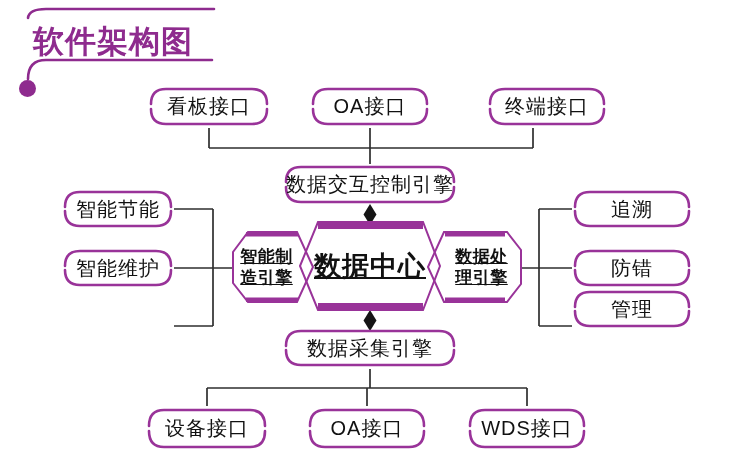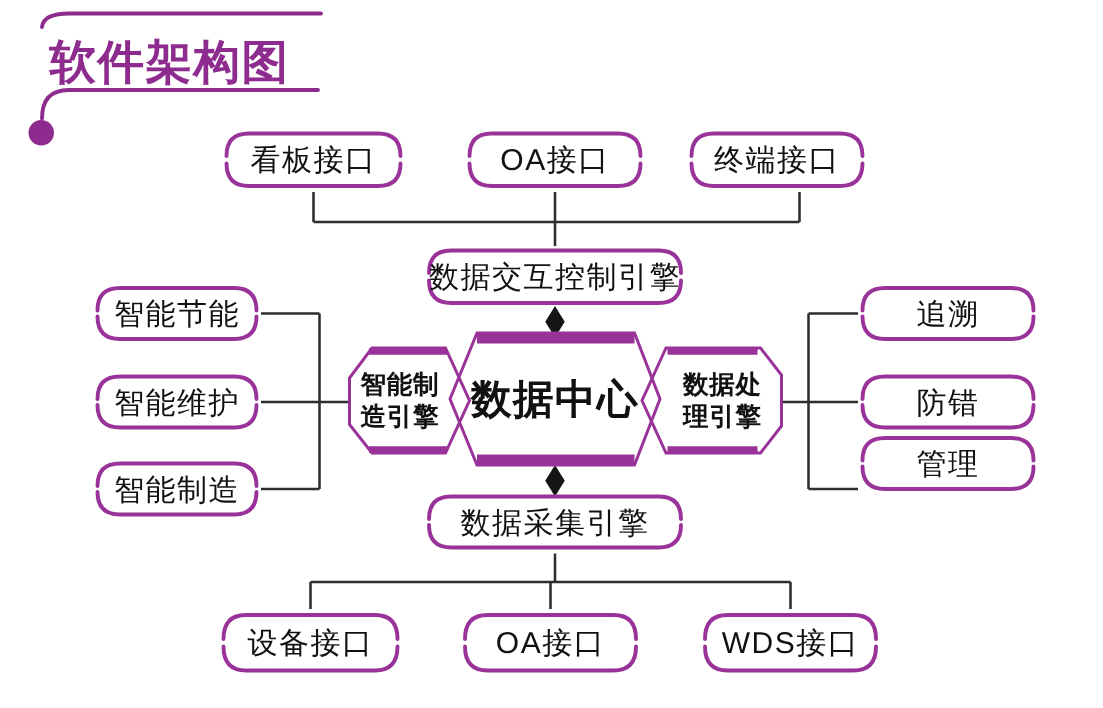--- a/index.html
+++ b/index.html
@@ -27,21 +27,21 @@
   }
   .rbox{
     position:absolute;z-index:1;display:flex;align-items:center;justify-content:center;
   }
   .rbox svg{position:absolute;left:0;top:0;}
   .rbox .lbl{
     position:relative;z-index:1;font-size:20px;font-weight:400;color:var(--text);
     white-space:nowrap;letter-spacing:1px;
   }
   .hexlbl{
-    position:absolute;z-index:2;font-weight:700;color:var(--text);text-align:center;
+    position:absolute;z-index:2;font-weight:700;color:var(--text);text-align:center;text-decoration:underline;
   }
   .hexlbl.small{font-size:17px;line-height:21px;width:57px;word-break:break-all;letter-spacing:0.5px;}
   .hexlbl.big{font-size:27px;line-height:30px;width:120px;white-space:nowrap;letter-spacing:1px;}
 </style>
 </head>
 <body>
 
 <div class="stage">
 
   <svg class="wires" width="735" height="472" viewBox="0 0 735 472">
@@ -113,21 +113,21 @@
       </svg>
     <span class="lbl">看板接口</span>
   </div>
   <div class="rbox" style="left:310px;top:85px;width:120px;height:43px">
       <svg width="120" height="43" viewBox="0 0 120 43">
         <path d="M3,19 Q3,4 18,4 L102,4 Q117,4 117,19" fill="none" stroke="var(--purple)" stroke-width="2.6" stroke-linecap="round"></path>
         <path d="M3,24 Q3,39 18,39 L102,39 Q117,39 117,24" fill="none" stroke="var(--purple)" stroke-width="2.6" stroke-linecap="round"></path>
       </svg>
     <span class="lbl">OA接口</span>
   </div>
-  <div class="rbox" style="left:458px;top:85px;width:120px;height:43px">
+  <div class="rbox" style="left:487px;top:85px;width:120px;height:43px">
       <svg width="120" height="43" viewBox="0 0 120 43">
         <path d="M3,19 Q3,4 18,4 L102,4 Q117,4 117,19" fill="none" stroke="var(--purple)" stroke-width="2.6" stroke-linecap="round"></path>
         <path d="M3,24 Q3,39 18,39 L102,39 Q117,39 117,24" fill="none" stroke="var(--purple)" stroke-width="2.6" stroke-linecap="round"></path>
       </svg>
     <span class="lbl">终端接口</span>
   </div>
 
   <div class="rbox" style="left:283px;top:163px;width:174px;height:43px">
       <svg width="174" height="43" viewBox="0 0 174 43">
         <path d="M3,19 Q3,4 18,4 L156,4 Q171,4 171,19" fill="none" stroke="var(--purple)" stroke-width="2.6" stroke-linecap="round"></path>
@@ -143,27 +143,20 @@
       </svg>
     <span class="lbl">智能维护</span>
   </div>
   <div class="rbox" style="left:62px;top:188px;width:112px;height:42px">
       <svg width="112" height="42" viewBox="0 0 112 42">
         <path d="M3,19 Q3,4 18,4 L94,4 Q109,4 109,19" fill="none" stroke="var(--purple)" stroke-width="2.6" stroke-linecap="round"></path>
         <path d="M3,23 Q3,38 18,38 L94,38 Q109,38 109,23" fill="none" stroke="var(--purple)" stroke-width="2.6" stroke-linecap="round"></path>
       </svg>
     <span class="lbl">智能节能</span>
   </div>
-  <div class="rbox" style="left:62px;top:305px;width:112px;height:42px">
-      <svg width="112" height="42" viewBox="0 0 112 42">
-        <path d="M3,19 Q3,4 18,4 L94,4 Q109,4 109,19" fill="none" stroke="var(--purple)" stroke-width="2.6" stroke-linecap="round"></path>
-        <path d="M3,23 Q3,38 18,38 L94,38 Q109,38 109,23" fill="none" stroke="var(--purple)" stroke-width="2.6" stroke-linecap="round"></path>
-      </svg>
-    <span class="lbl">智能制造</span>
-  </div>
 
   <div class="rbox" style="left:572px;top:188px;width:120px;height:42px">
       <svg width="120" height="42" viewBox="0 0 120 42">
         <path d="M3,19 Q3,4 18,4 L102,4 Q117,4 117,19" fill="none" stroke="var(--purple)" stroke-width="2.6" stroke-linecap="round"></path>
         <path d="M3,23 Q3,38 18,38 L102,38 Q117,38 117,23" fill="none" stroke="var(--purple)" stroke-width="2.6" stroke-linecap="round"></path>
       </svg>
     <span class="lbl">追溯</span>
   </div>
   <div class="rbox" style="left:572px;top:247px;width:120px;height:42px">
       <svg width="120" height="42" viewBox="0 0 120 42">

